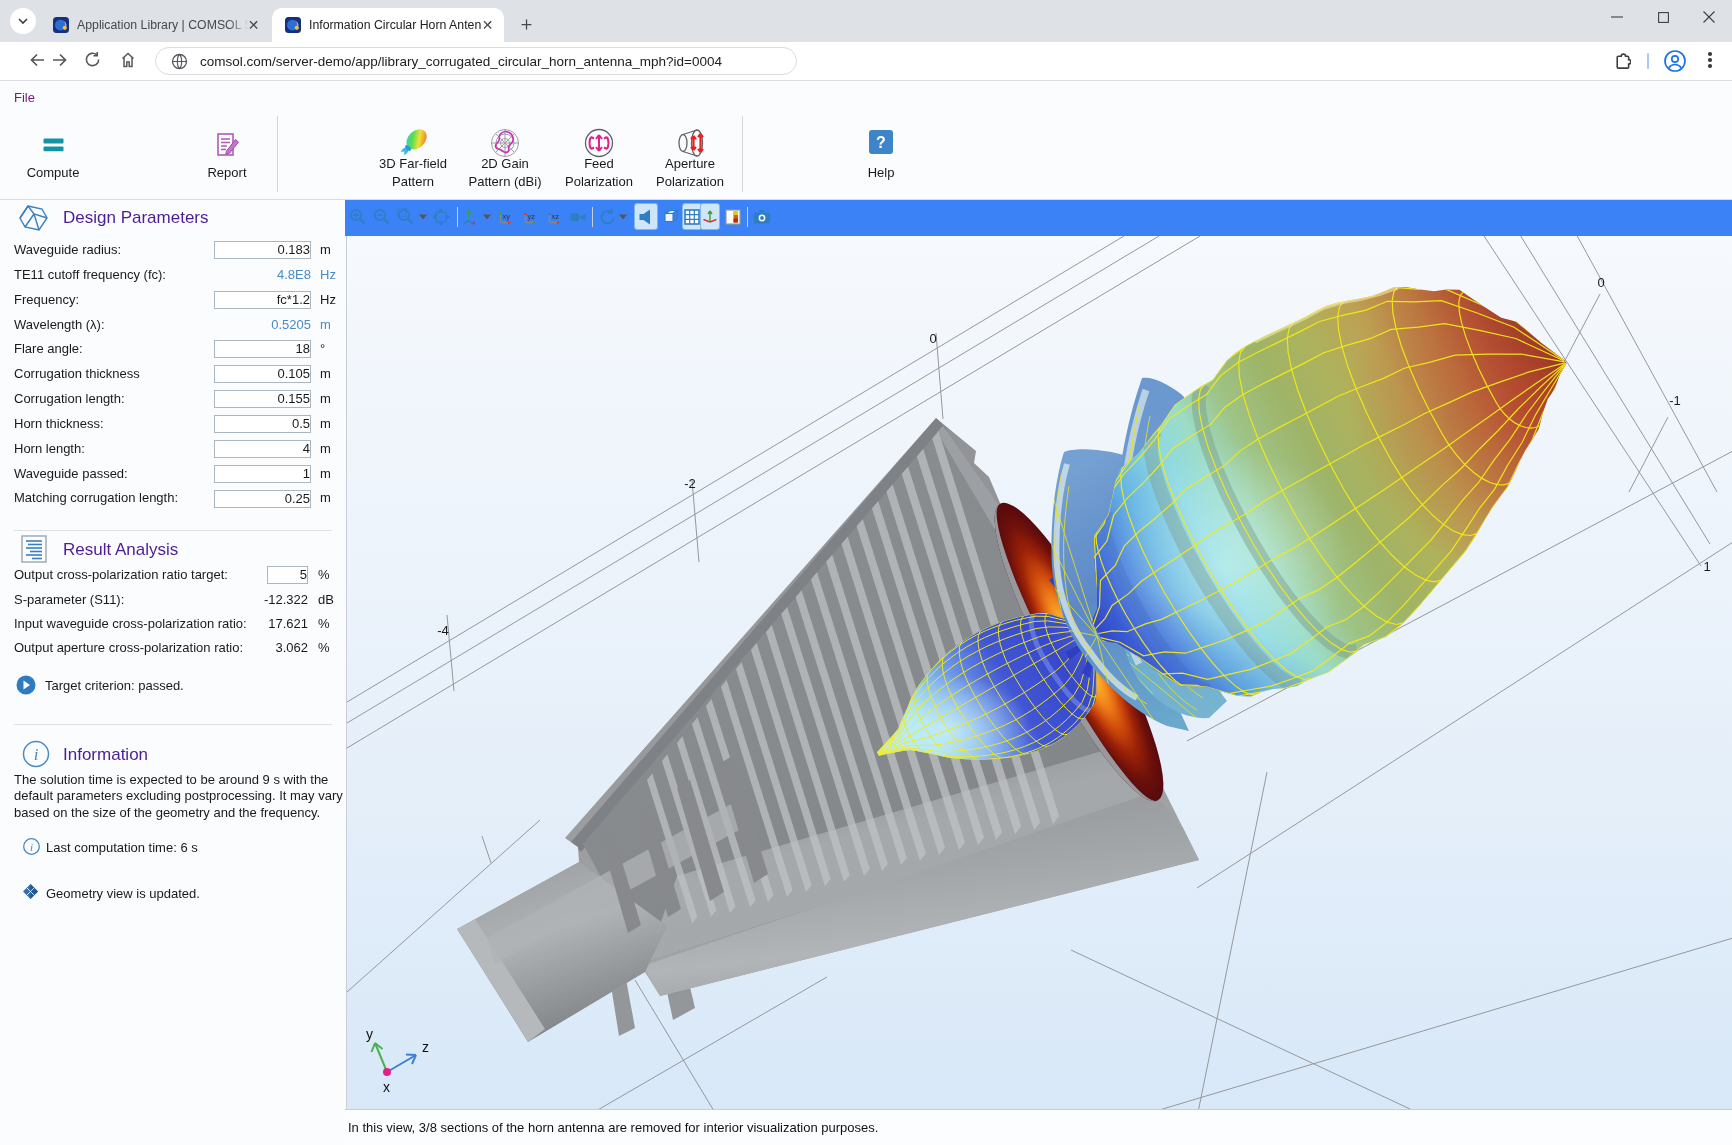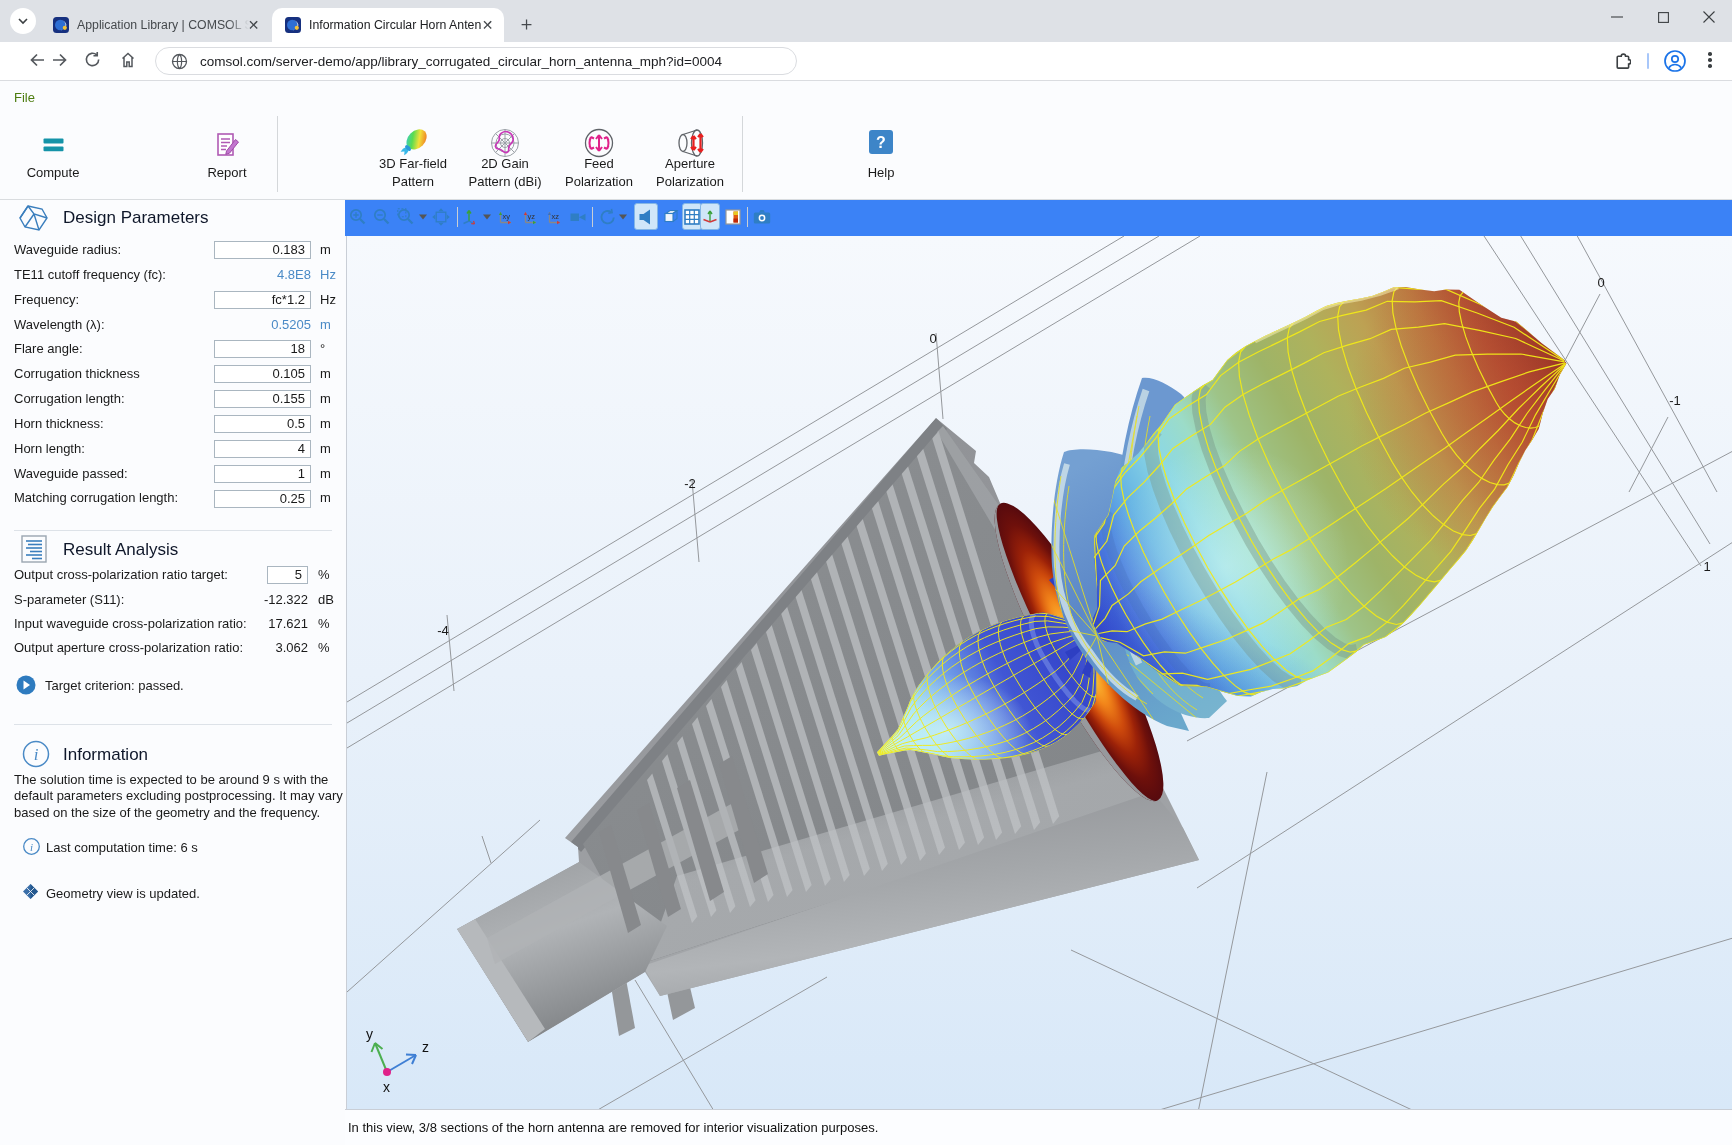--- a/index.html
+++ b/index.html
@@ -13,34 +13,34 @@
 #tab1 .ttl{-webkit-mask-image:linear-gradient(90deg,#000 88%,transparent)}
 #tab2{left:272px;width:232px;background:#fff;border-radius:10px 10px 0 0;color:#202124}
 #newtab{position:absolute;left:517px;top:11px;font-size:19px;color:#45494d}
 .winctl{position:absolute;top:0px;height:35px;width:46px;text-align:center;line-height:35px}
 #toolbar-row{position:absolute;left:0;top:42px;width:1732px;height:39px;background:#fff;border-bottom:1px solid #dadce0}
 .navic{position:absolute;top:8px}
 #omni{position:absolute;left:155px;top:5px;width:642px;height:28px;border:1px solid #dadce0;border-radius:14px;background:#fff}
 #omni .url{position:absolute;left:44px;top:5.5px;font-size:13.5px;color:#202124}
 
 #app{position:absolute;left:0;top:81px;width:1732px;height:1064px;background:#fbfcfe}
-#filebar{position:absolute;left:14px;top:9px;font-size:13px;color:#4d7c0f}
+#filebar{position:absolute;left:14px;top:9px;font-size:13px;color:#701a75}
 #bigbar{position:absolute;left:0;top:25px;width:1732px;height:93px}
 .tbbtn{position:absolute;top:0;width:96px;height:92px;text-align:center}
 .tbbtn .ic{position:absolute;left:50%;top:24px;transform:translateX(-50%)}
 .tbbtn .lb{position:absolute;left:0;top:58px;width:100%;font-size:13px;color:#1a1a1a;line-height:17.5px}
 .tbbtn .lb2{top:49px}
 .vsep{position:absolute;top:10px;height:76px;width:1px;background:#d4d7da}
 #hline{position:absolute;left:0;top:118px;width:1732px;height:1px;background:#d9dcdf}
 
 #panel{position:absolute;left:0;top:119px;width:345px;height:945px;background:#fbfcfe;font-size:13px;color:#1a1a1a}
 .sec{position:absolute;left:0;width:345px}
-.sechead{position:absolute;left:63px;top:0;font-size:17px;color:#0f172a}
+.sechead{position:absolute;left:63px;top:0;font-size:17px;color:#4c1d95}
 .row-lb{position:absolute;left:14px}
-.inbox{position:absolute;border:1px solid #aab6c0;background:#fff;height:18px;font-size:13px;text-align:right;line-height:16px;padding-right:5px}
+.inbox{position:absolute;border:1px solid #aab6c0;background:#fff;height:18px;font-size:13px;text-align:right;line-height:16px;}
 .rval{position:absolute;text-align:right}
 .unit{position:absolute;left:320px}
 .blue{color:#4a8ac6}
 .pdiv{position:absolute;left:14px;width:318px;height:1px;background:#dde2e8}
 
 #gtoolbar{position:absolute;left:345px;top:119px;width:1387px;height:36px;background:#3b82f6}
 #canvas{position:absolute;left:346px;top:155px;width:1386px;height:873px;border-left:1px solid #c9ced6}
 #statusbar{position:absolute;left:345px;top:1028px;width:1387px;height:36px;background:#fcfdff;border-top:1px solid #c9ced6;font-size:13px;color:#111}
 #statusbar span{position:absolute;left:3px;top:10px}
 .hl{position:absolute;top:3px;height:27px;background:#cfe6f9;border:1px solid #83b6e6;border-radius:3px}

